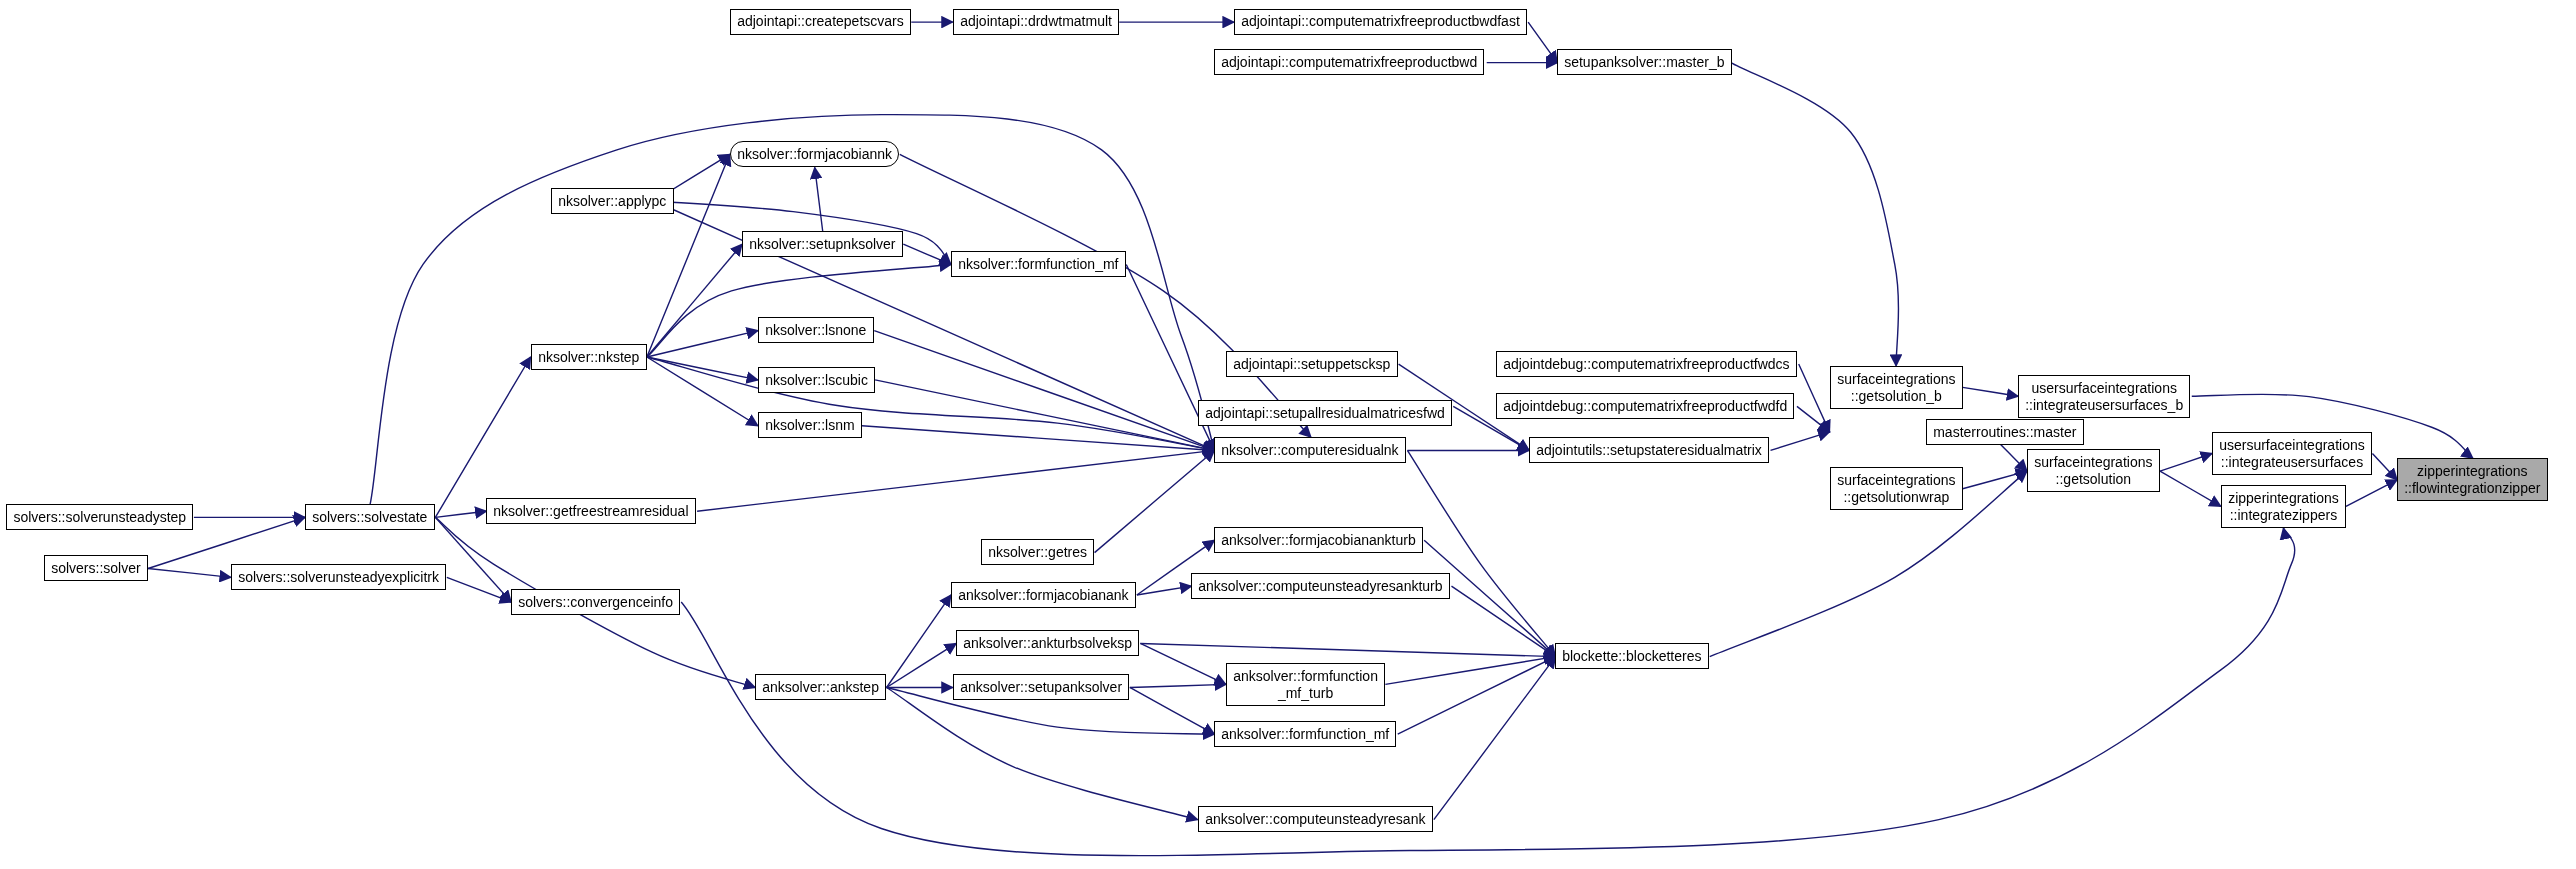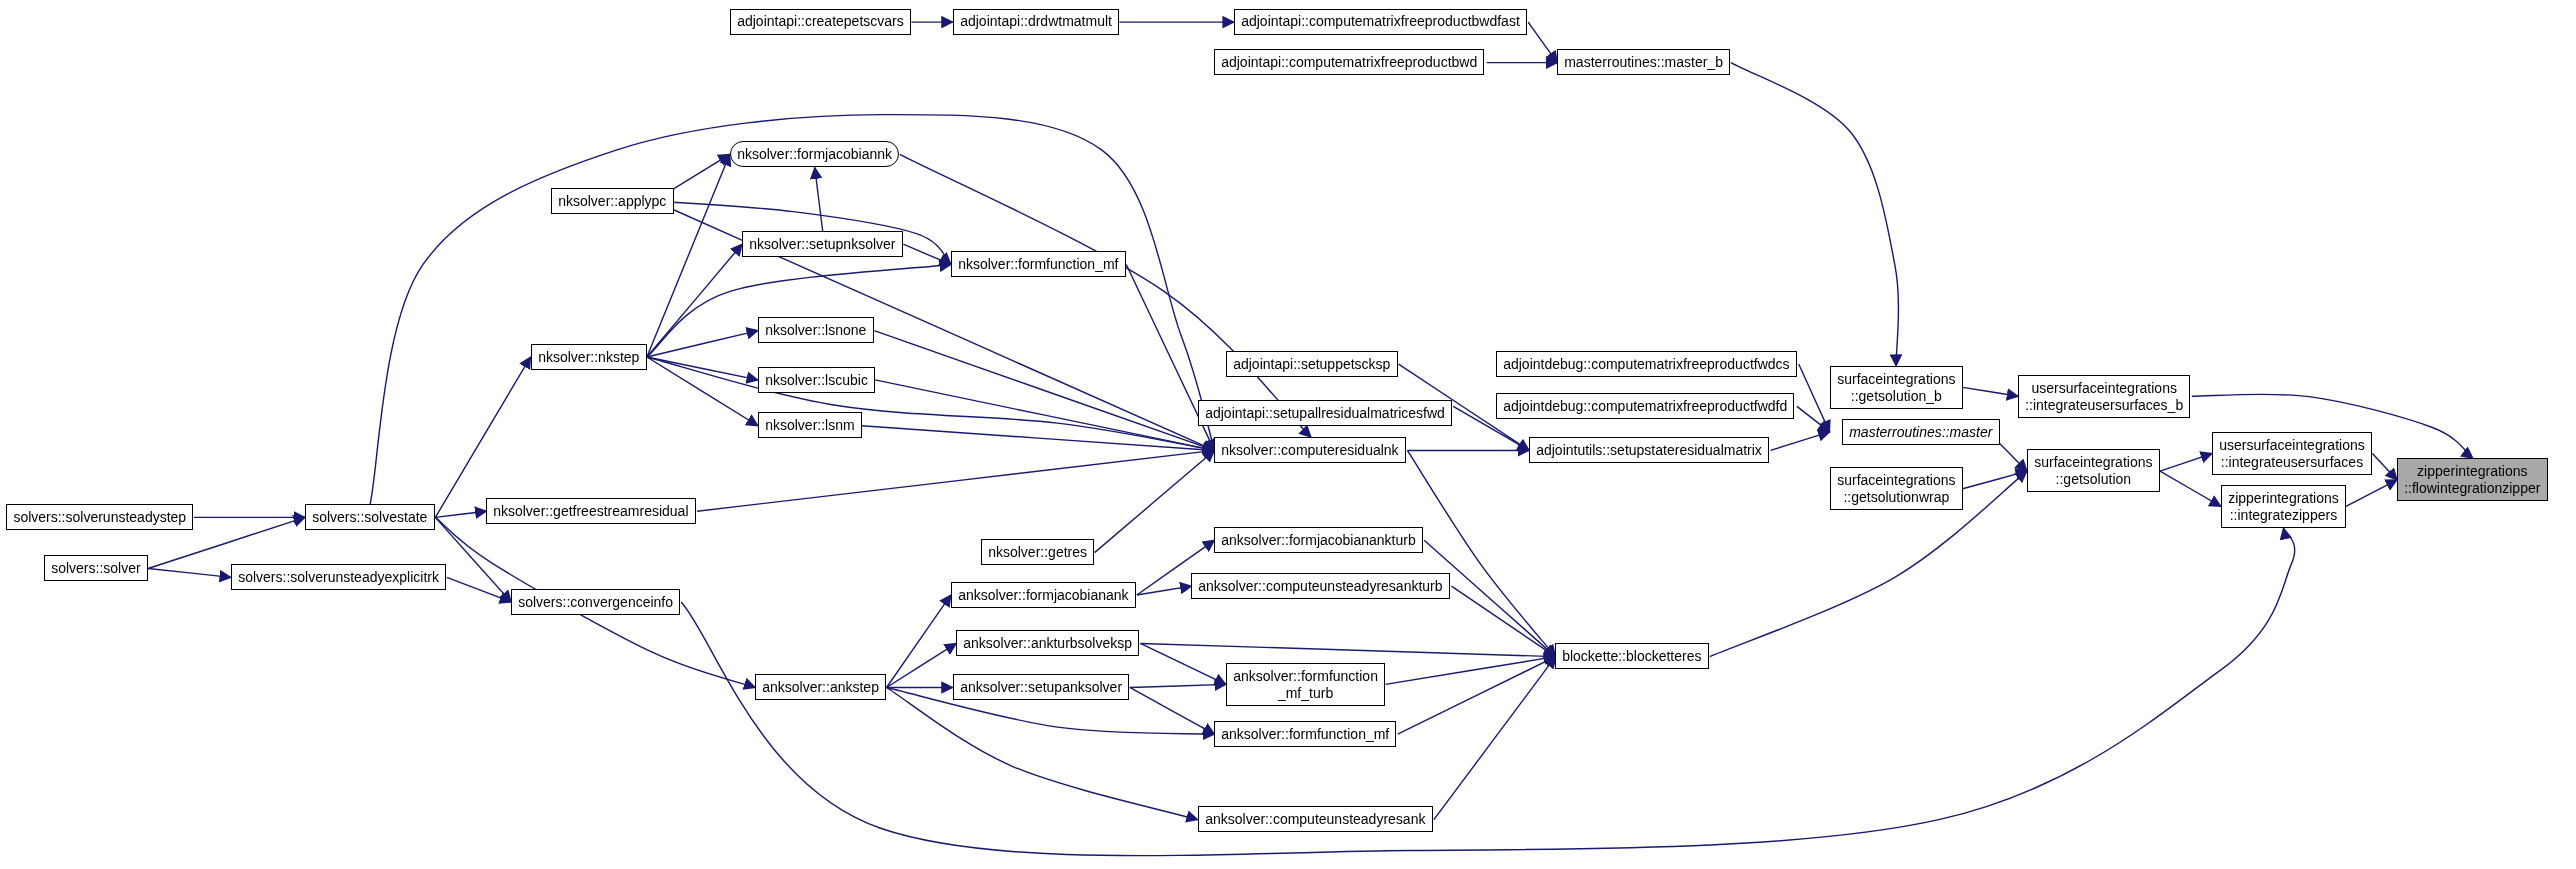--- a/index.html
+++ b/index.html
@@ -117,38 +117,38 @@
       <path d="M1282,780 C1300.1666666666667,779.4166666666666 1372.8333333333333,777.0833333333334 1391,776.5" class="edge" stroke="#191970" marker-end="url(#arrowhead)"></path>
       <path d="M1282,780 C1298,788.8333333333334 1362,824.1666666666666 1378,833" class="edge" stroke="#191970" marker-end="url(#arrowhead)"></path>
       <path d="M1572,776.5 C1604.1666666666667,771.25 1732.8333333333333,750.25 1765,745" class="edge" stroke="#191970" marker-end="url(#arrowhead)"></path>
       <path d="M1586,833 C1615.8333333333333,818.3333333333334 1735.1666666666667,759.6666666666666 1765,745" class="edge" stroke="#191970" marker-end="url(#arrowhead)"></path>
       <path d="M1627,930 C1650,899.1666666666666 1742,775.8333333333334 1765,745" class="edge" stroke="#191970" marker-end="url(#arrowhead)"></path>
     </svg>
 <div class="node" style="left: 730px; top: 8.8px; border-color: rgb(0, 0, 0);">adjointapi::createpetscvars</div>
     <div class="node" style="left: 953px; top: 8.8px; border-color: rgb(0, 0, 0);">adjointapi::drdwtmatmult</div>
     <div class="node" style="left: 1234px; top: 8.8px; border-color: rgb(0, 0, 0);">adjointapi::computematrixfreeproductbwdfast</div>
     <div class="node" style="left: 1214px; top: 49px; border-color: rgb(0, 0, 0);">adjointapi::computematrixfreeproductbwd</div>
-    <div class="node" style="left: 1557px; top: 49px; border-color: rgb(0, 0, 0);">masterroutines::master_b</div>
+    <div class="node" style="left: 1557px; top: 49px; border-color: rgb(0, 0, 0);">setupanksolver::master_b</div>
     <div class="node" style="left: 730px; top: 141px; border-color: rgb(0, 0, 0); border-radius: 13px;">nksolver::formjacobiannk</div>
     <div class="node" style="left: 531px; top: 188px; border-color: rgb(0, 0, 0); margin-left: 20px;">nksolver::applypc</div>
     <div class="node" style="left: 742px; top: 231px; border-color: rgb(0, 0, 0);">nksolver::setupnksolver</div>
     <div class="node" style="left: 951px; top: 251px; border-color: rgb(0, 0, 0);">nksolver::formfunction_mf</div>
     <div class="node" style="left: 758px; top: 317px; border-color: rgb(0, 0, 0);">nksolver::lsnone</div>
     <div class="node" style="left: 531px; top: 344px; border-color: rgb(0, 0, 0);">nksolver::nkstep</div>
     <div class="node" style="left: 758px; top: 367px; border-color: rgb(0, 0, 0);">nksolver::lscubic</div>
     <div class="node" style="left: 758px; top: 412px; border-color: rgb(0, 0, 0);">nksolver::lsnm</div>
     <div class="node" style="left: 1226px; top: 351px; border-color: rgb(0, 0, 0);">adjointapi::setuppetscksp</div>
     <div class="node" style="left: 1198px; top: 393px; border-color: rgb(0, 0, 0); margin-top: 7px;">adjointapi::setupallresidualmatricesfwd</div>
     <div class="node" style="left: 1214px; top: 437px; border-color: rgb(0, 0, 0);">nksolver::computeresidualnk</div>
     <div class="node" style="left: 1496px; top: 351px; border-color: rgb(0, 0, 0);">adjointdebug::computematrixfreeproductfwdcs</div>
     <div class="node" style="left: 1496px; top: 393px; border-color: rgb(0, 0, 0);">adjointdebug::computematrixfreeproductfwdfd</div>
     <div class="node" style="left: 1529px; top: 437px; border-color: rgb(0, 0, 0);">adjointutils::setupstateresidualmatrix</div>
     <div class="node" style="left: 1830px; top: 366px; border-color: rgb(0, 0, 0);">surfaceintegrations
 ::getsolution_b</div>
-    <div class="node" style="left: 1842px; top: 419px; border-color: rgb(0, 0, 0); font-style: italic;">masterroutines::master</div>
+    <div class="node" style="left: 1926px; top: 419px; border-color: rgb(0, 0, 0);">masterroutines::master</div>
     <div class="node" style="left: 1830px; top: 467px; border-color: rgb(0, 0, 0);">surfaceintegrations
 ::getsolutionwrap</div>
     <div class="node" style="left: 2018px; top: 375px; border-color: rgb(0, 0, 0);">usersurfaceintegrations
 ::integrateusersurfaces_b</div>
     <div class="node" style="left: 2027px; top: 449px; border-color: rgb(0, 0, 0);">surfaceintegrations
 ::getsolution</div>
     <div class="node" style="left: 2212px; top: 432px; border-color: rgb(0, 0, 0);">usersurfaceintegrations
 ::integrateusersurfaces</div>
     <div class="node" style="left: 2221px; top: 485px; border-color: rgb(0, 0, 0);">zipperintegrations
 ::integratezippers</div>

